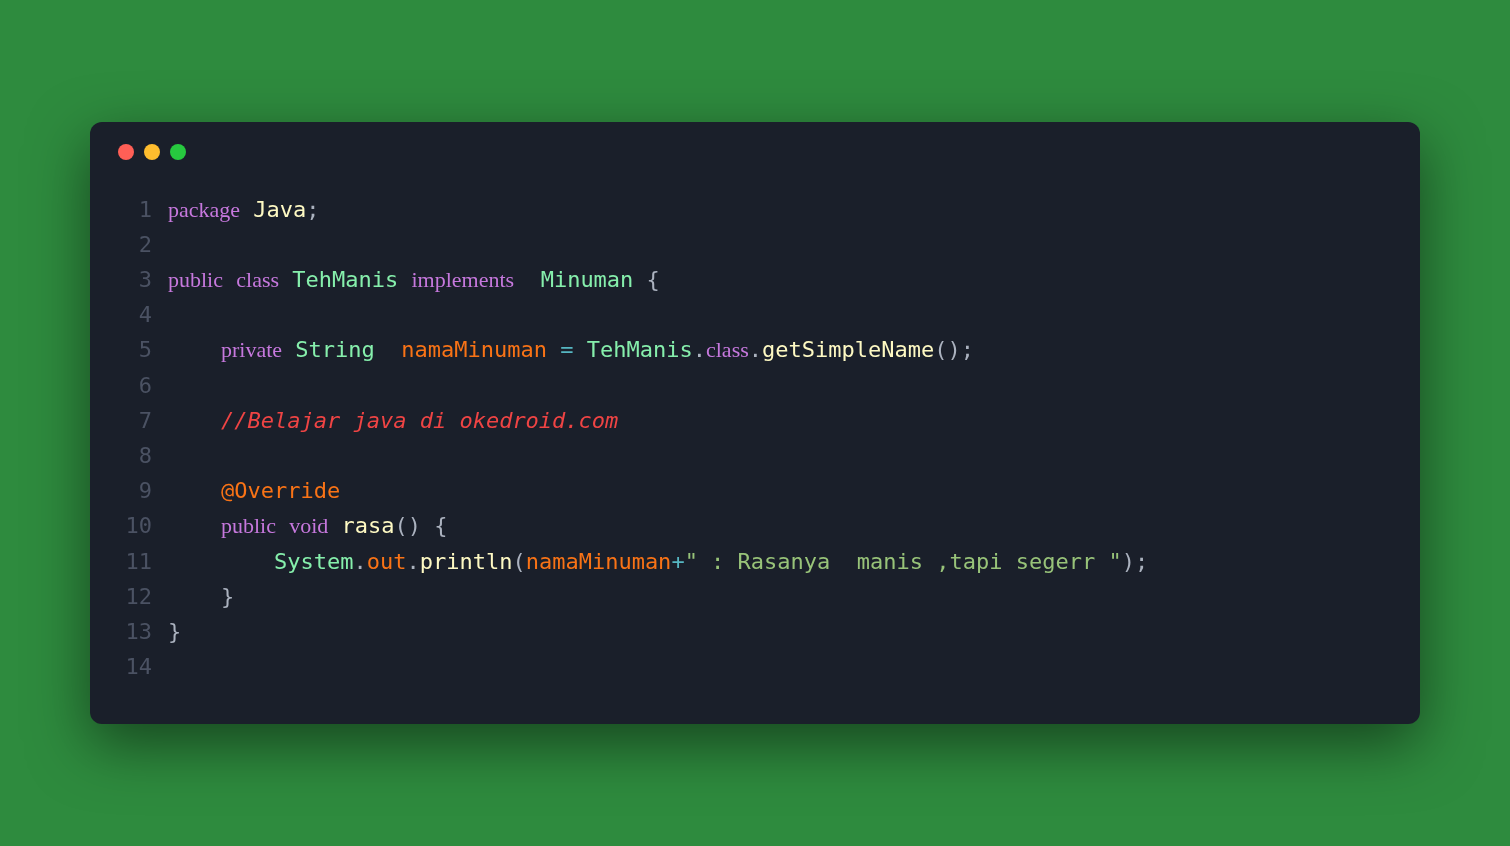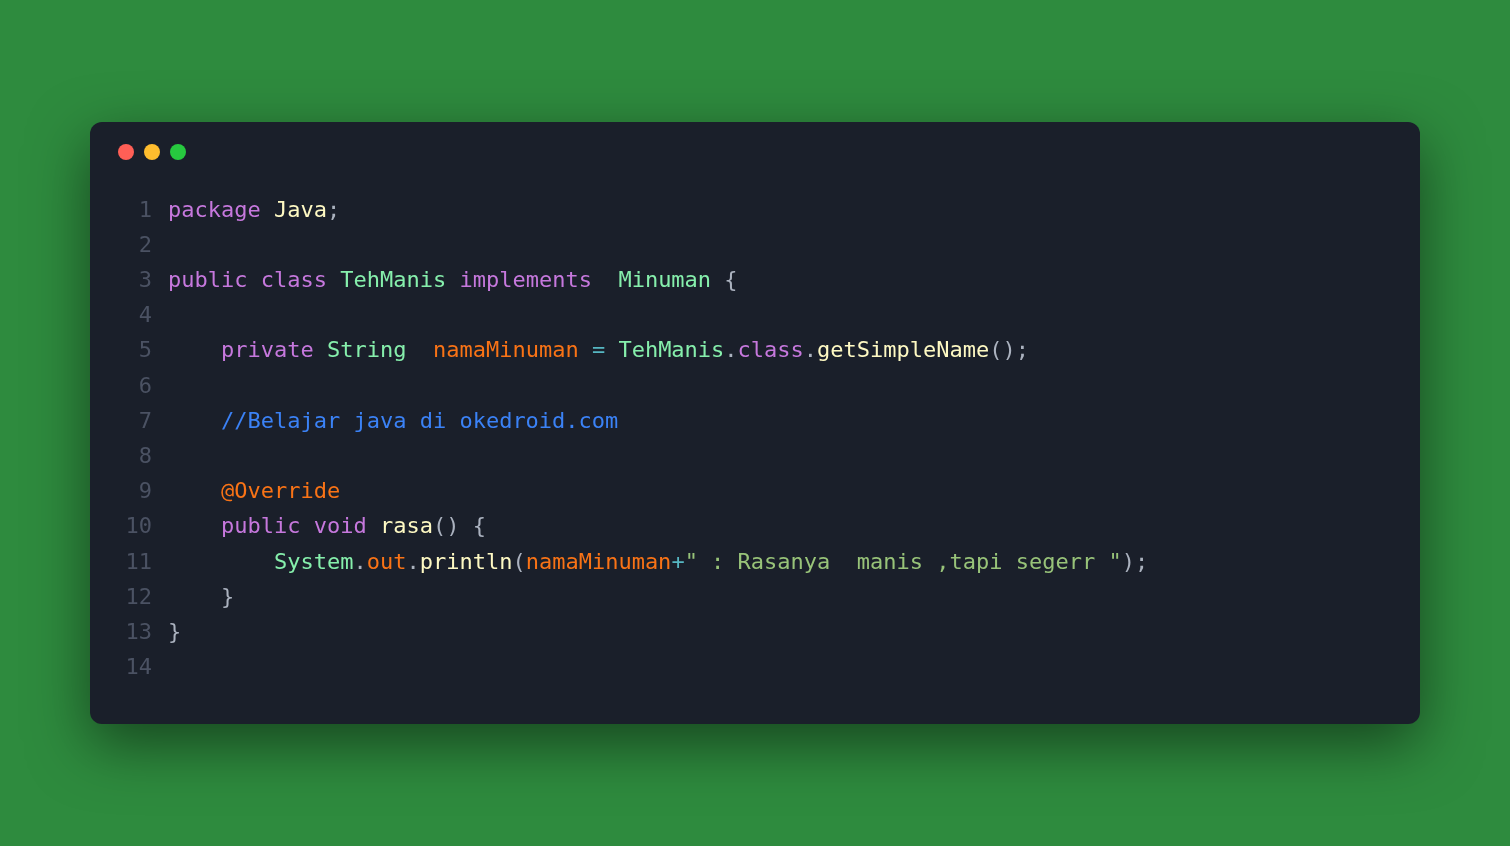--- a/index.html
+++ b/index.html
@@ -48,28 +48,28 @@
       display: flex;
     }
     .lineno {
       color: #4b5263;
       text-align: right;
       width: 34px;
       margin-right: 16px;
       user-select: none;
       flex-shrink: 0;
     }
-    .kw { color: #c678dd; }
+    .kw { color: #c678dd; font-family: Liberation Serif, serif; }
     .cls { color: #86efac; }
     .type { color: #fef9c3; }
     .var { color: #f97316; }
     .str { color: #98c379; }
     .op { color: #56b6c2; }
     .punc { color: #abb2bf; }
-    .comment { color: #3b82f6; }
+    .comment { color: #ef4444; font-style: italic; }
     .ann { color: #f97316; }
     .plain { color: #abb2bf; }
   </style>
 </head>
 <body>
 
 <div class="window">
   <div class="titlebar">
     <div class="dot dot-red"></div>
     <div class="dot dot-yellow"></div>

